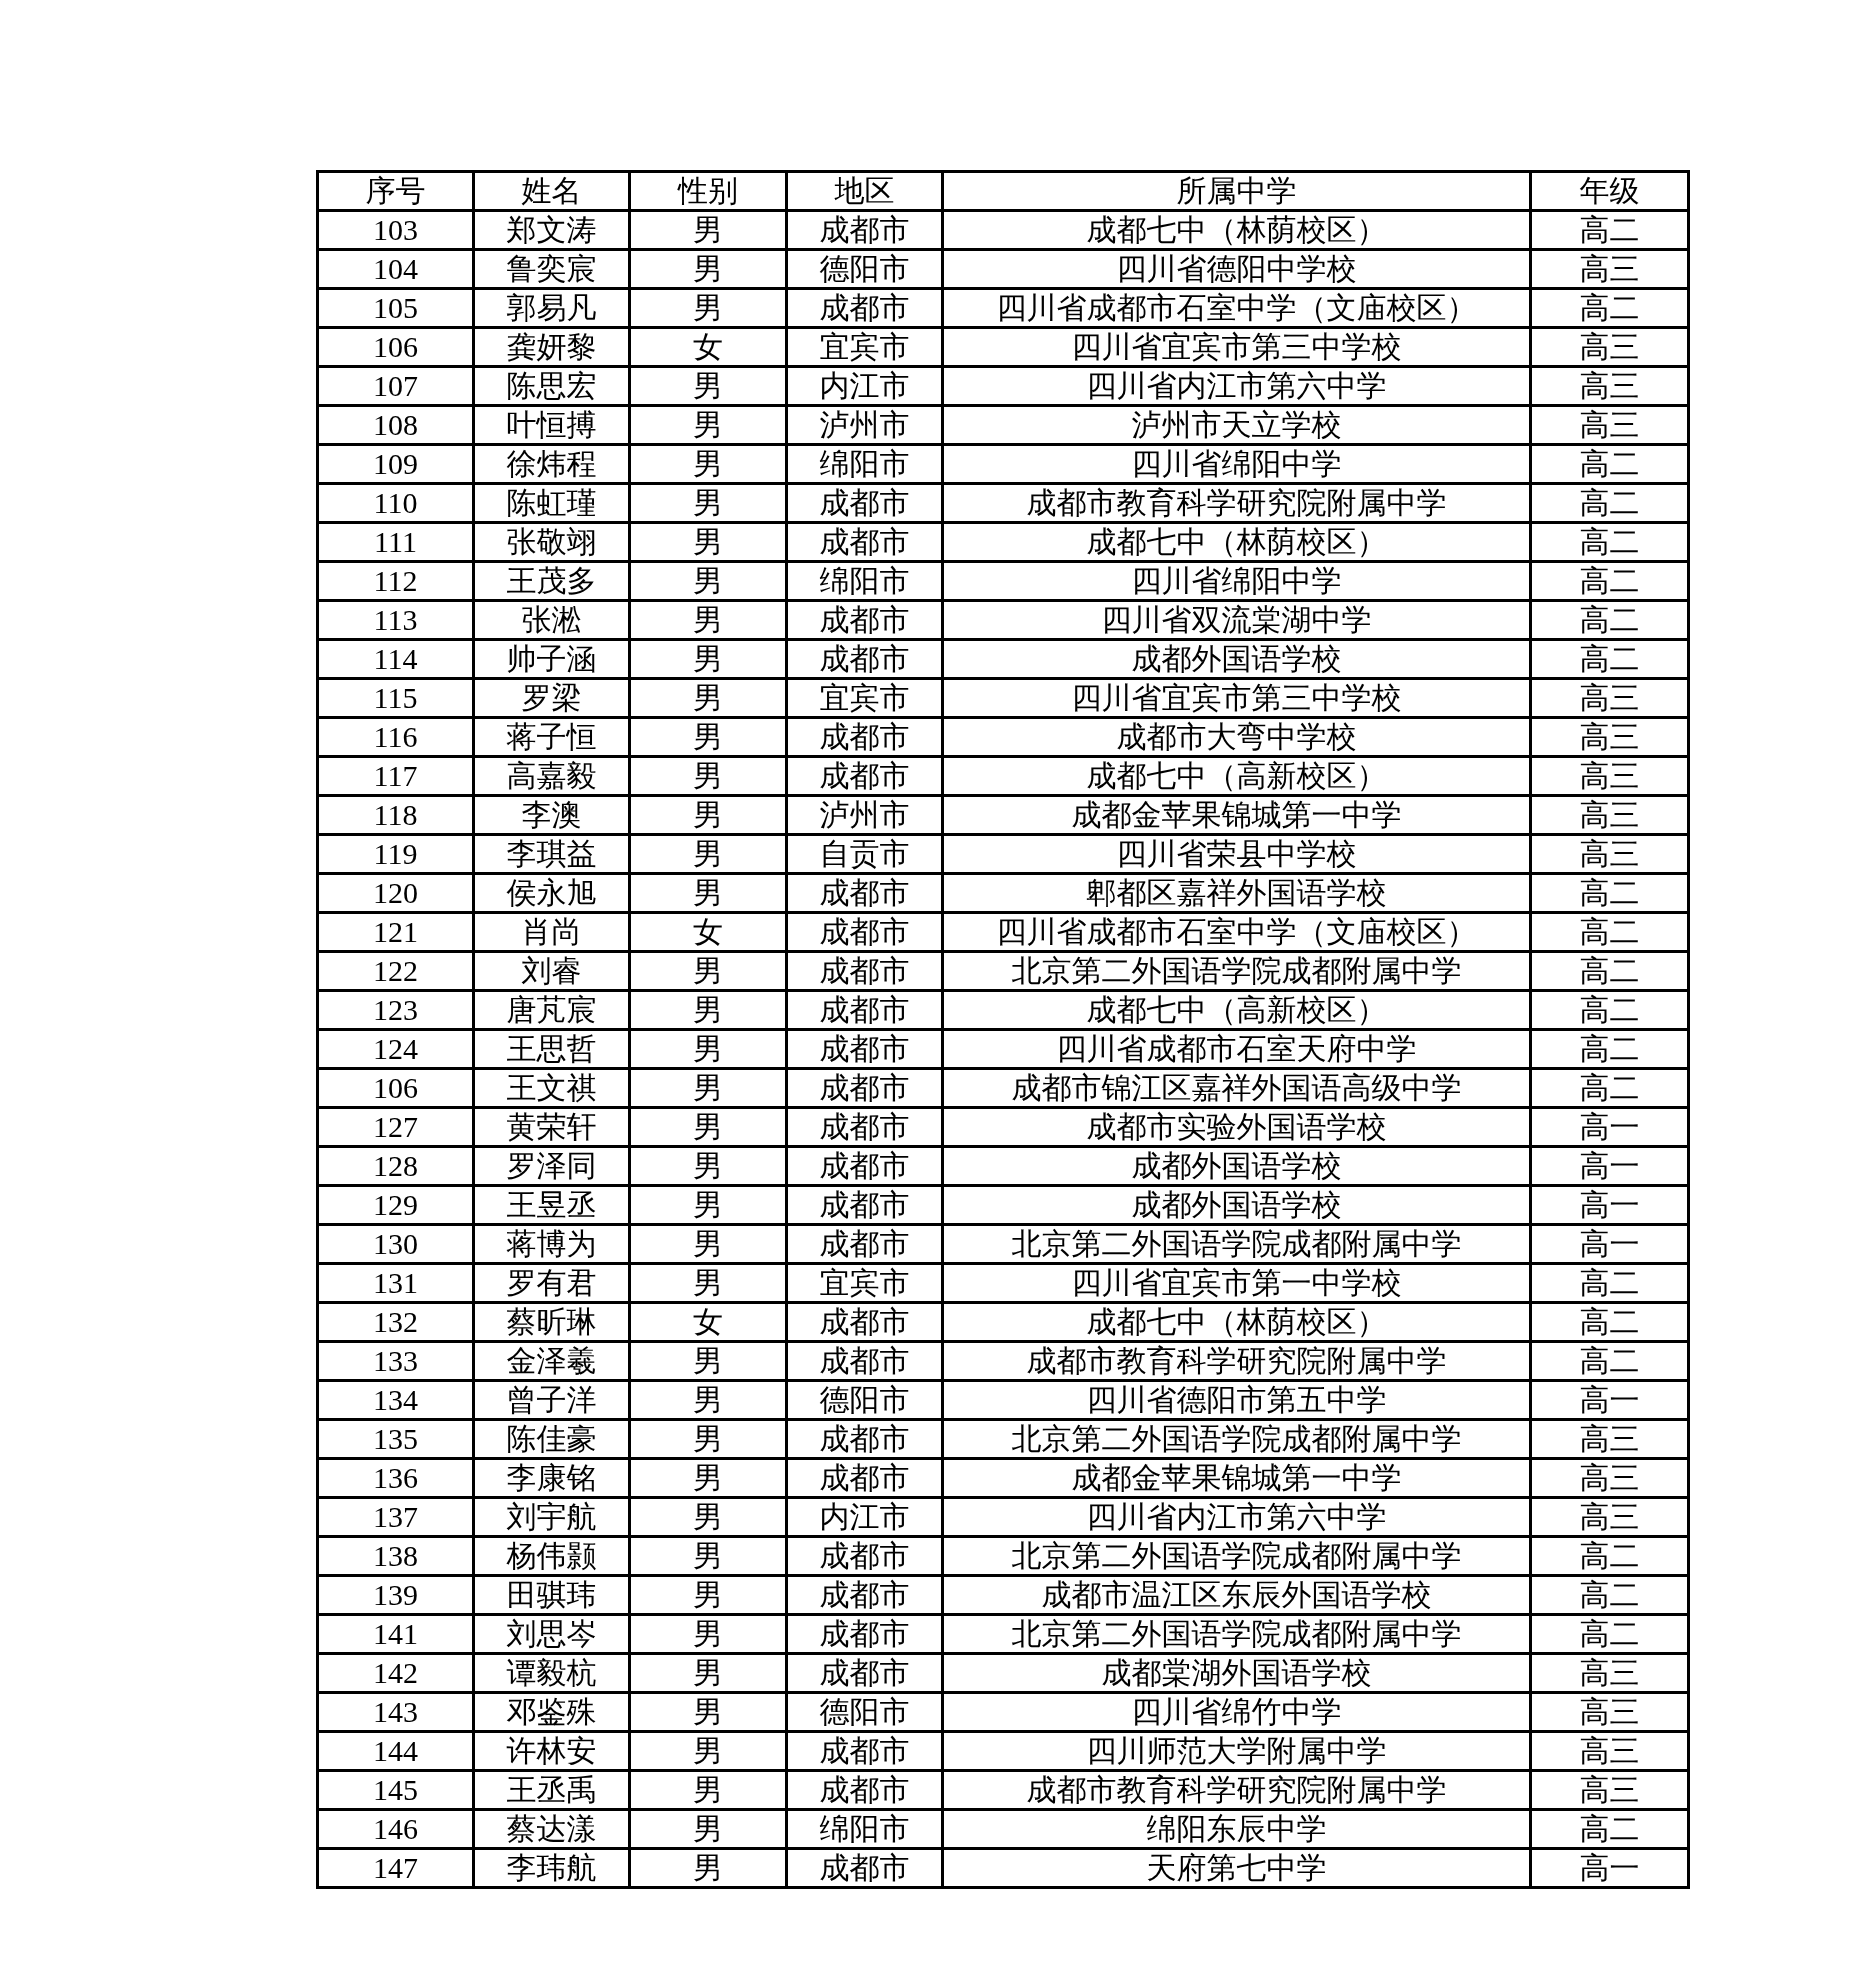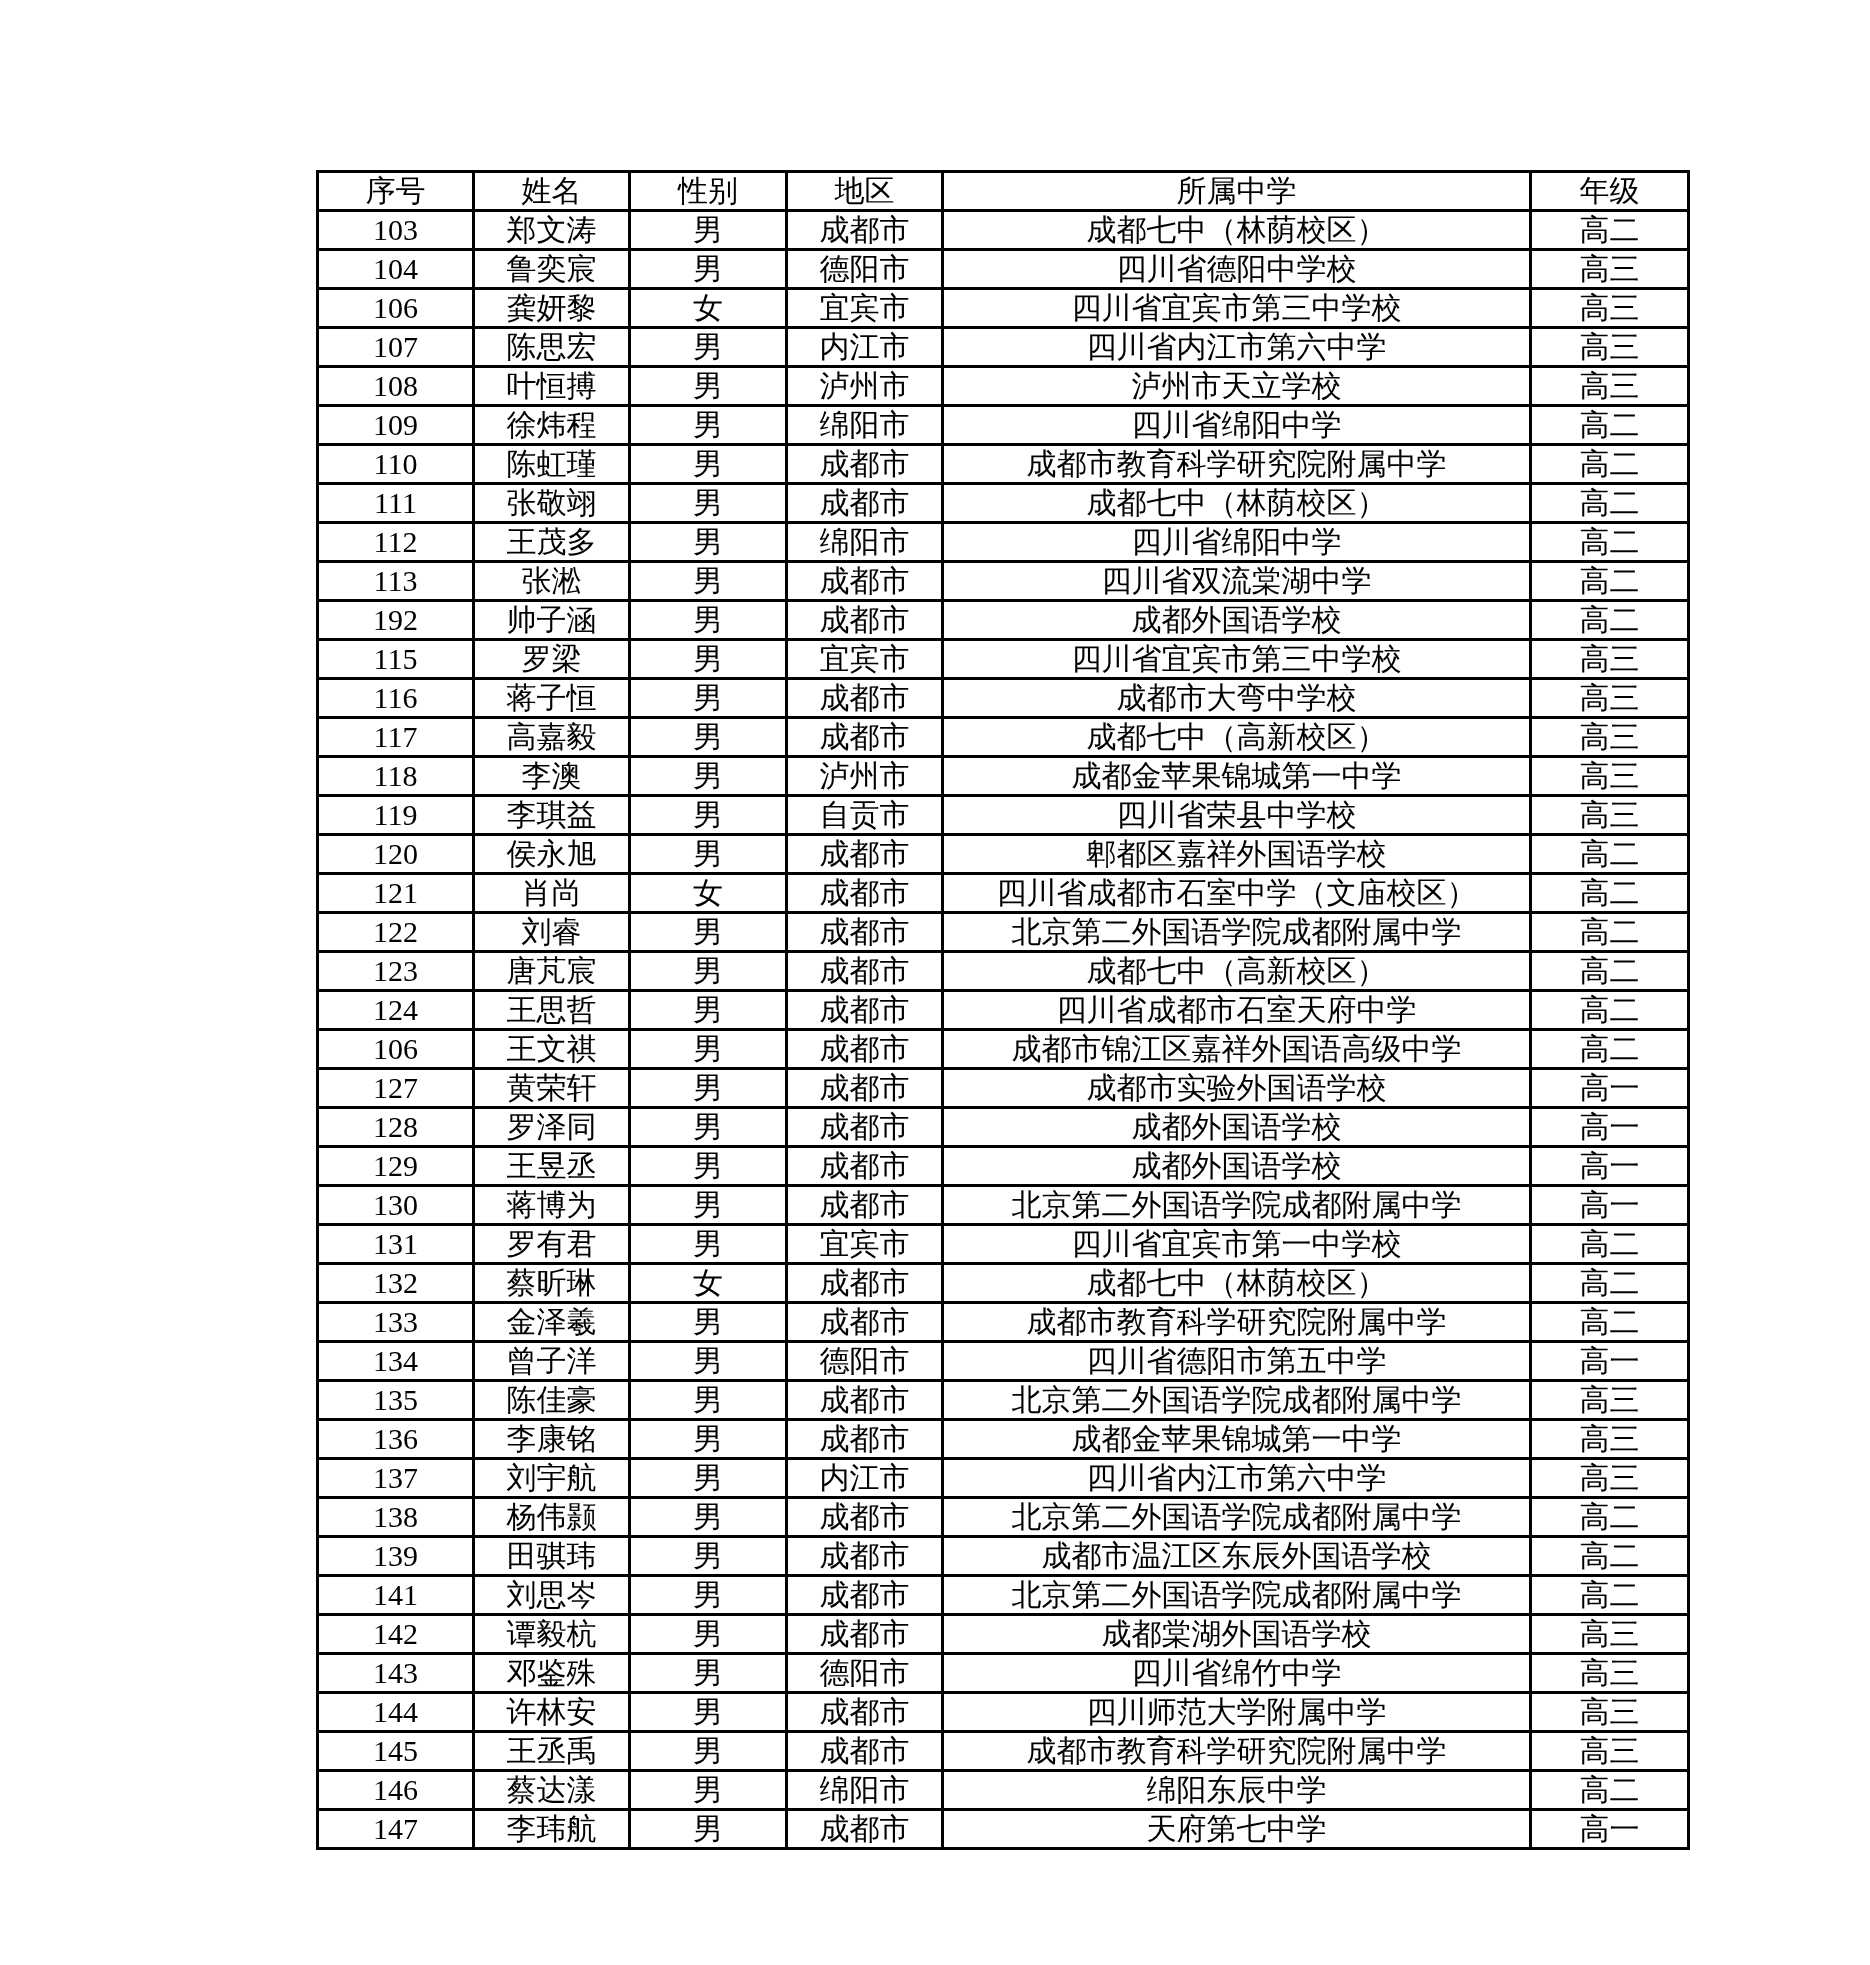--- a/index.html
+++ b/index.html
@@ -51,20 +51,28 @@
       </tr>
       <tr>
         <td class="num">104</td>
         <td>鲁奕宸</td>
         <td>男</td>
         <td>德阳市</td>
         <td>四川省德阳中学校</td>
         <td>高三</td>
       </tr>
       <tr>
+        <td class="num">105</td>
+        <td>郭易凡</td>
+        <td>男</td>
+        <td>成都市</td>
+        <td>四川省成都市石室中学（文庙校区）</td>
+        <td>高二</td>
+      </tr>
+      <tr>
         <td class="num">106</td>
         <td>龚妍黎</td>
         <td>女</td>
         <td>宜宾市</td>
         <td>四川省宜宾市第三中学校</td>
         <td>高三</td>
       </tr>
       <tr>
         <td class="num">107</td>
         <td>陈思宏</td>
@@ -115,21 +123,21 @@
       </tr>
       <tr>
         <td class="num">113</td>
         <td>张淞</td>
         <td>男</td>
         <td>成都市</td>
         <td>四川省双流棠湖中学</td>
         <td>高二</td>
       </tr>
       <tr>
-        <td class="num">192</td>
+        <td class="num">114</td>
         <td>帅子涵</td>
         <td>男</td>
         <td>成都市</td>
         <td>成都外国语学校</td>
         <td>高二</td>
       </tr>
       <tr>
         <td class="num">115</td>
         <td>罗梁</td>
         <td>男</td>

